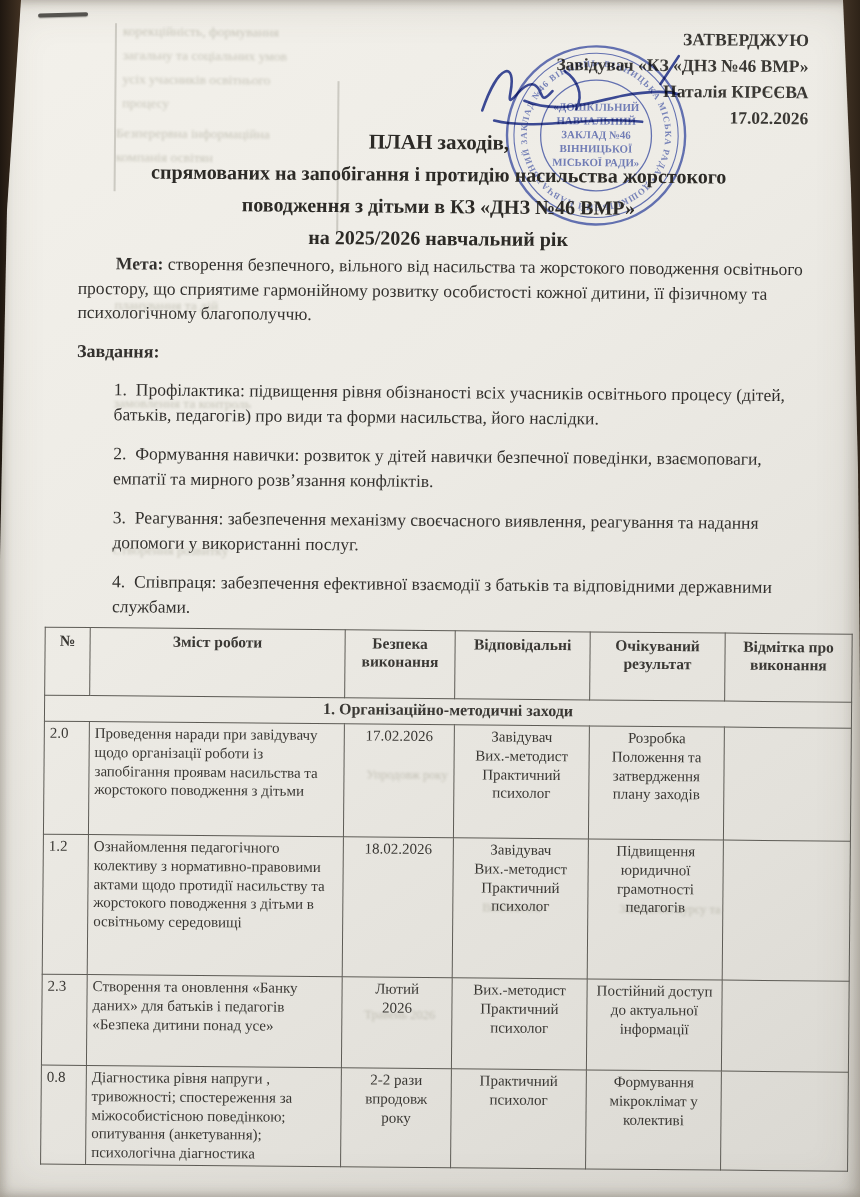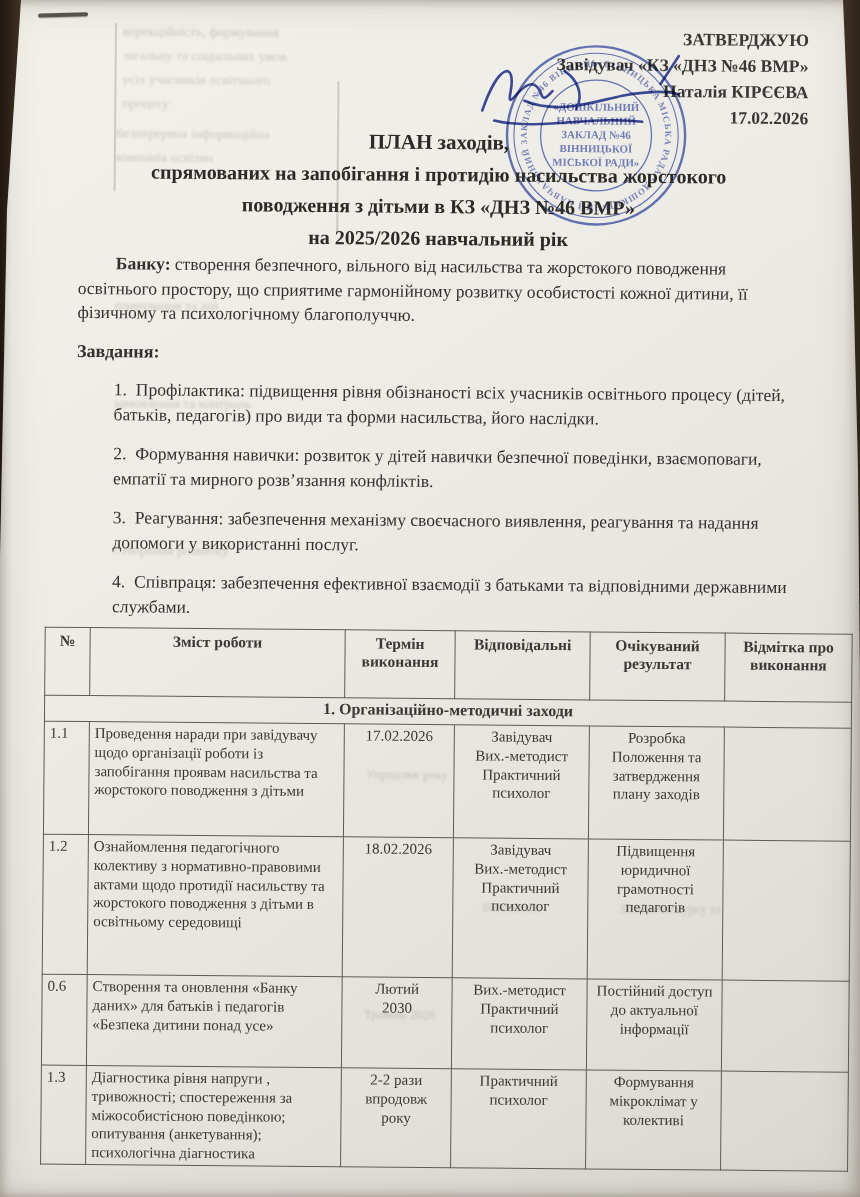--- a/index.html
+++ b/index.html
@@ -106,81 +106,81 @@
   </svg>
 
   <div class="titleblock">
     <div class="t1">ПЛАН заходів,</div>
     <div class="t2">спрямованих на запобігання і протидію насильства жорстокого</div>
     <div class="t2">поводження з дітьми в КЗ «ДНЗ №46 ВМР»</div>
     <div class="t2">на 2025/2026 навчальний рік</div>
   </div>
 
   <div class="bodytext">
-    <p class="meta-par"><b>Банку:</b><span> створення безпечного, вільного від насильства та жорстокого поводження освітнього простору, що сприятиме гармонійному розвитку особистості кожної дитини, її фізичному та психологічному благополуччю.</span></p>
+    <p class="meta-par"><b>Мета:</b><span> створення безпечного, вільного від насильства та жорстокого поводження освітнього простору, що сприятиме гармонійному розвитку особистості кожної дитини, її фізичному та психологічному благополуччю.</span></p>
     <div class="tasks-head">Завдання:</div>
     <div class="task"><span class="num">1.</span><span>Профілактика: підвищення рівня обізнаності всіх учасників освітнього процесу (дітей, батьків, педагогів) про види та форми насильства, його наслідки.</span></div>
     <div class="task"><span class="num">2.</span><span>Формування навички: розвиток у дітей навички безпечної поведінки, взаємоповаги, емпатії та мирного розв’язання конфліктів.</span></div>
     <div class="task"><span class="num">3.</span><span>Реагування: забезпечення механізму своєчасного виявлення, реагування та надання допомоги у використанні послуг.</span></div>
-    <div class="task"><span class="num">4.</span><span>Співпраця: забезпечення ефективної взаємодії з батьками та відповідними державними службами.</span></div>
+    <div class="task"><span class="num">4.</span><span>Співпраця: забезпечення ефективної взаємодії з батьків та відповідними державними службами.</span></div>
   </div>
 
   <table class="plan">
     <colgroup>
       <col style="width:45px">
         <col style="width:255px">
         <col style="width:110px">
       <col style="width:135px">
         <col style="width:135px">
         <col style="width:127px">
     </colgroup>
     <tbody>
         <tr style="height:68px">
       <th>№</th>
       <th>Зміст роботи</th>
-      <th>Термін виконання</th>
+      <th>Безпека виконання</th>
       <th>Відповідальні</th>
       <th>Очікуваний результат</th>
       <th>Відмітка про виконання</th>
     </tr>
     <tr class="section" style="height:26px">
       <td colspan="6">1.   Організаційно-методичні заходи</td>
     </tr>
     <tr style="height:113px">
-      <td class="c-num">1.1</td>
+      <td class="c-num">2.0</td>
       <td class="c-content">Проведення наради при завідувачу щодо організації роботи із запобігання проявам насильства та жорстокого поводження з дітьми</td>
       <td class="c-term">17.02.2026</td>
       <td class="c-resp">Завідувач
 Вих.-методист
 Практичний психолог</td>
       <td class="c-result">Розробка Положення та затвердження плану заходів</td>
       <td class="c-mark"></td>
     </tr>
     <tr style="height:140px">
       <td class="c-num">1.2</td>
       <td class="c-content">Ознайомлення педагогічного колективу з нормативно-правовими актами щодо протидії насильству та жорстокого поводження з дітьми в освітньому середовищі</td>
       <td class="c-term">18.02.2026</td>
       <td class="c-resp">Завідувач
 Вих.-методист
 Практичний психолог</td>
       <td class="c-result">Підвищення юридичної грамотності педагогів</td>
       <td class="c-mark"></td>
     </tr>
     <tr style="height:91px">
-      <td class="c-num">0.6</td>
+      <td class="c-num">2.3</td>
       <td class="c-content">Створення та оновлення «Банку даних» для батьків і педагогів «Безпека дитини понад усе»</td>
       <td class="c-term">Лютий
-2030</td>
+2026</td>
       <td class="c-resp">Вих.-методист
 Практичний психолог</td>
       <td class="c-result">Постійний доступ до актуальної інформації</td>
       <td class="c-mark"></td>
     </tr>
     <tr style="height:94px">
-      <td class="c-num">1.3</td>
+      <td class="c-num">0.8</td>
       <td class="c-content">Діагностика рівня напруги , тривожності; спостереження за міжособистісною поведінкою; опитування (анкетування); психологічна діагностика</td>
       <td class="c-term">2-2 рази
 впродовж
 року</td>
       <td class="c-resp">Практичний психолог</td>
       <td class="c-result">Формування мікроклімат у колективі</td>
       <td class="c-mark"></td>
     </tr>
   </tbody>
     </table>

